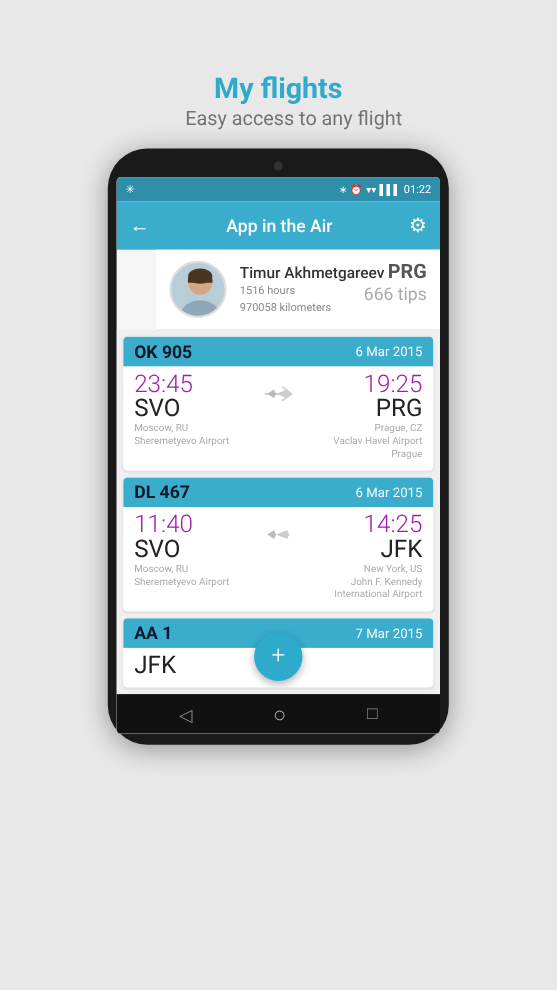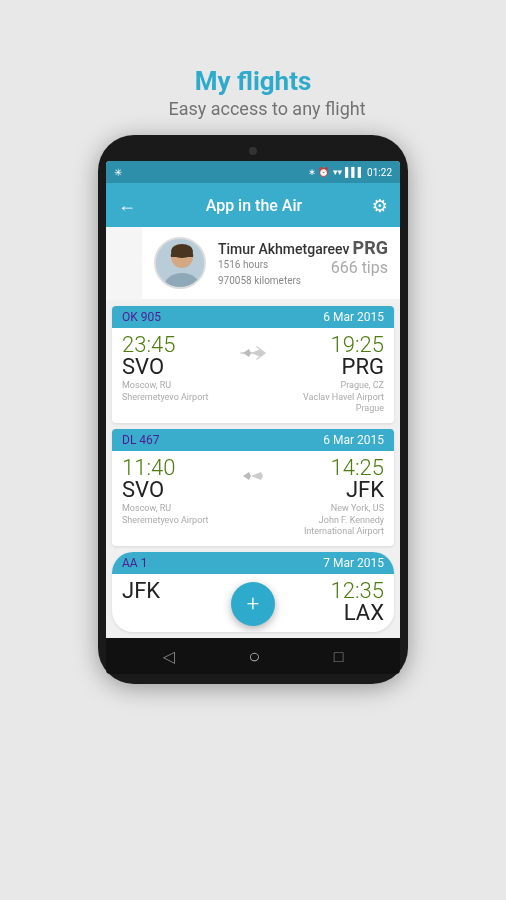--- a/index.html
+++ b/index.html
@@ -190,23 +190,23 @@
 
     .flight-header {
       background: #3aaccc;
       display: flex;
       justify-content: space-between;
       align-items: center;
       padding: 4px 10px;
     }
 
     .flight-number {
-      font-size: 12px;
-      font-weight: normal;
-      color: #4c1d95;
+      font-size: 16px;
+      font-weight: bold;
+      color: #0f172a;
     }
 
     .flight-date {
       font-size: 12px;
       color: white;
       opacity: 0.95;
       margin-left: 28px;
     }
 
     .flight-body {
@@ -216,21 +216,21 @@
       gap: 6px;
     }
 
     .flight-origin, .flight-dest {
       flex: 1;
     }
 
     .flight-time {
       font-size: 22px;
       font-weight: 300;
-      color: #4d7c0f;
+      color: #a21caf;
       line-height: 1;
     }
 
     .flight-iata {
       font-size: 22px;
       font-weight: normal;
       color: #222;
       line-height: 1;
     }
 
@@ -294,21 +294,20 @@
       color: #888;
       font-size: 16px;
       display: flex;
       align-items: center;
       justify-content: center;
     }
 
     
     .flight-card-partial {
       position: relative;
-      border-radius: 21px;
     }
   </style>
 </head>
 <body>
 
 <div class="page-header">
   <div class="page-title">My flights</div>
   <div class="page-subtitle">Easy access to any flight</div>
 </div>
 
@@ -417,24 +416,20 @@
         <div class="flight-header">
           <span class="flight-number">AA 1</span>
           <span class="flight-date">7 Mar 2015</span>
         </div>
         <div class="flight-body">
           <div class="flight-origin">
             <div class="flight-iata">JFK</div>
           </div>
           <div class="flight-arrow" style="padding-top:10px;">
           </div>
-          <div class="flight-dest">
-            <div class="flight-time">12:35</div>
-            <div class="flight-iata">LAX</div>
-          </div>
         </div>
 
         <div class="fab">
           <span class="fab-icon">+</span>
         </div>
       </div>
 
     </div>
 
     <div class="nav-bar">

